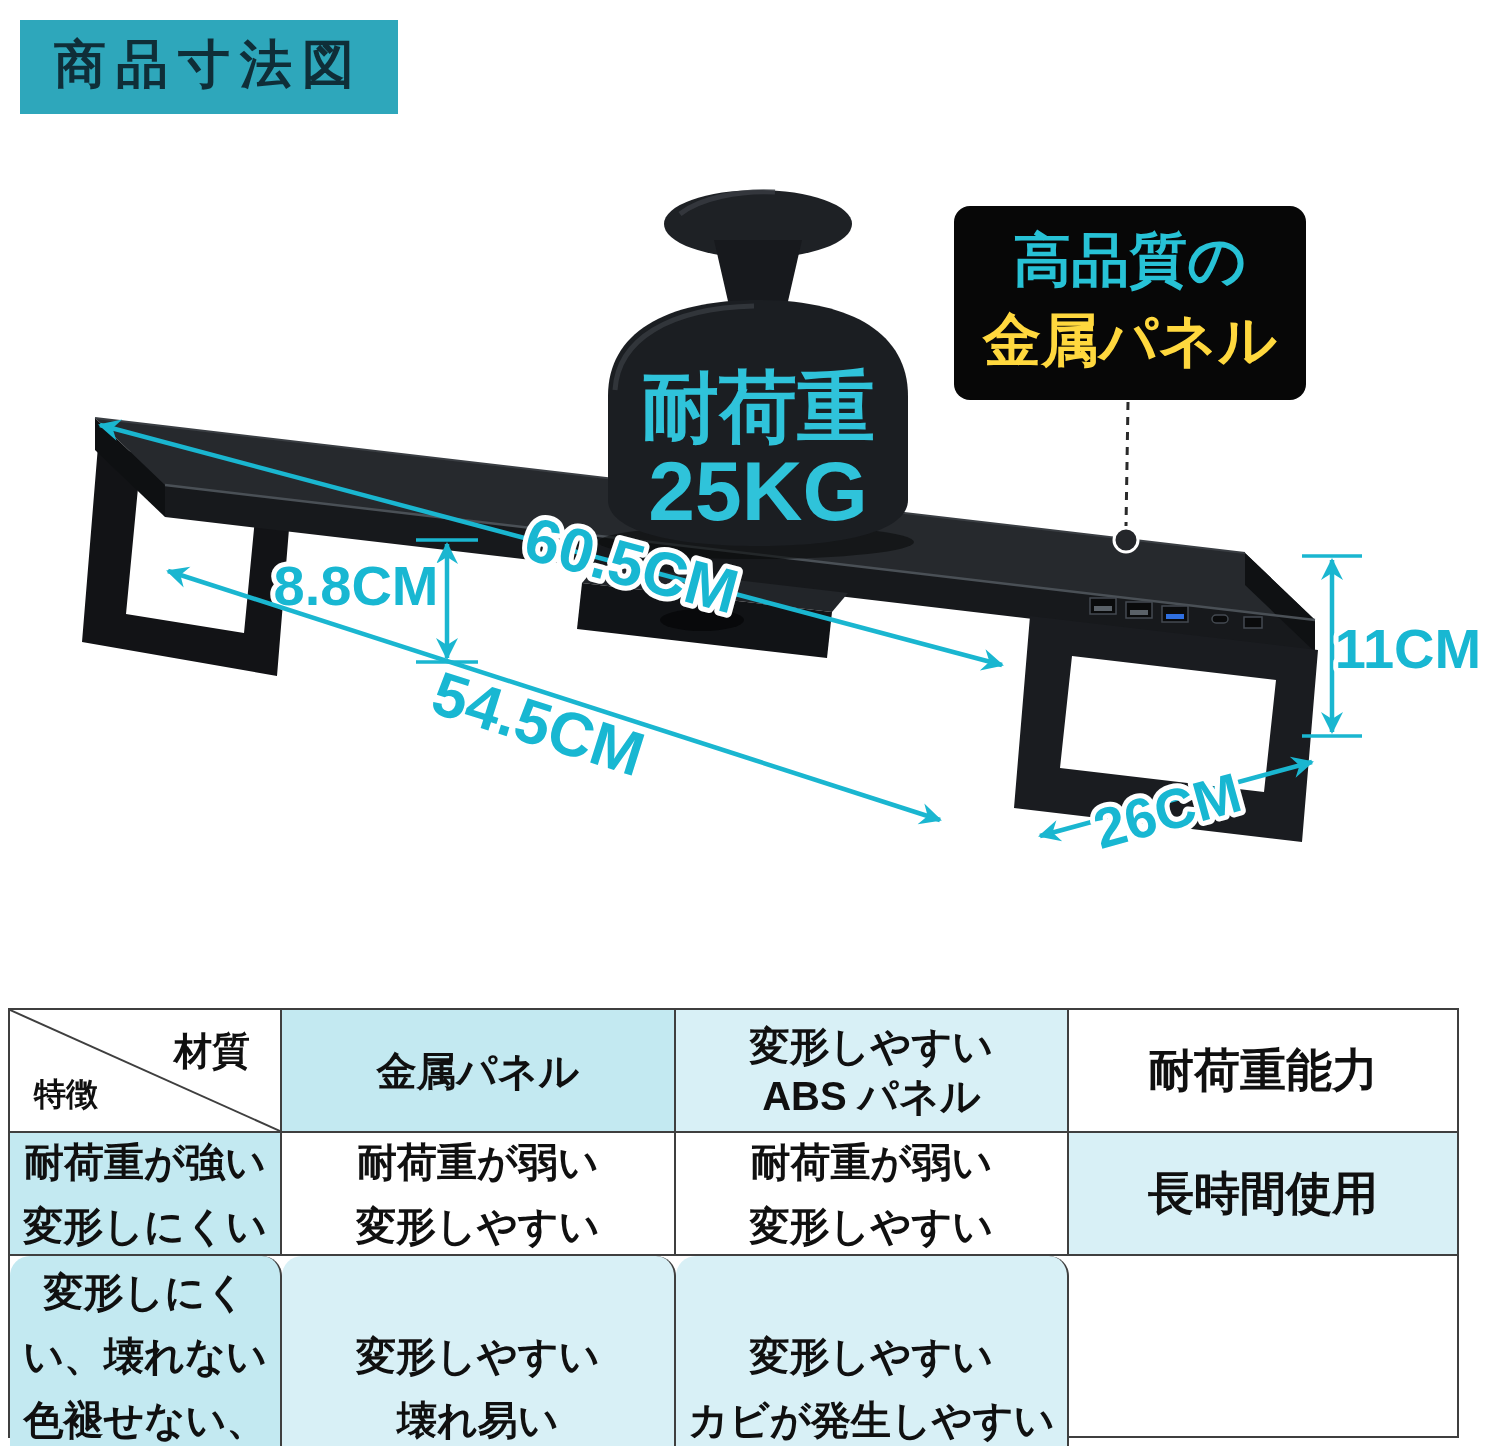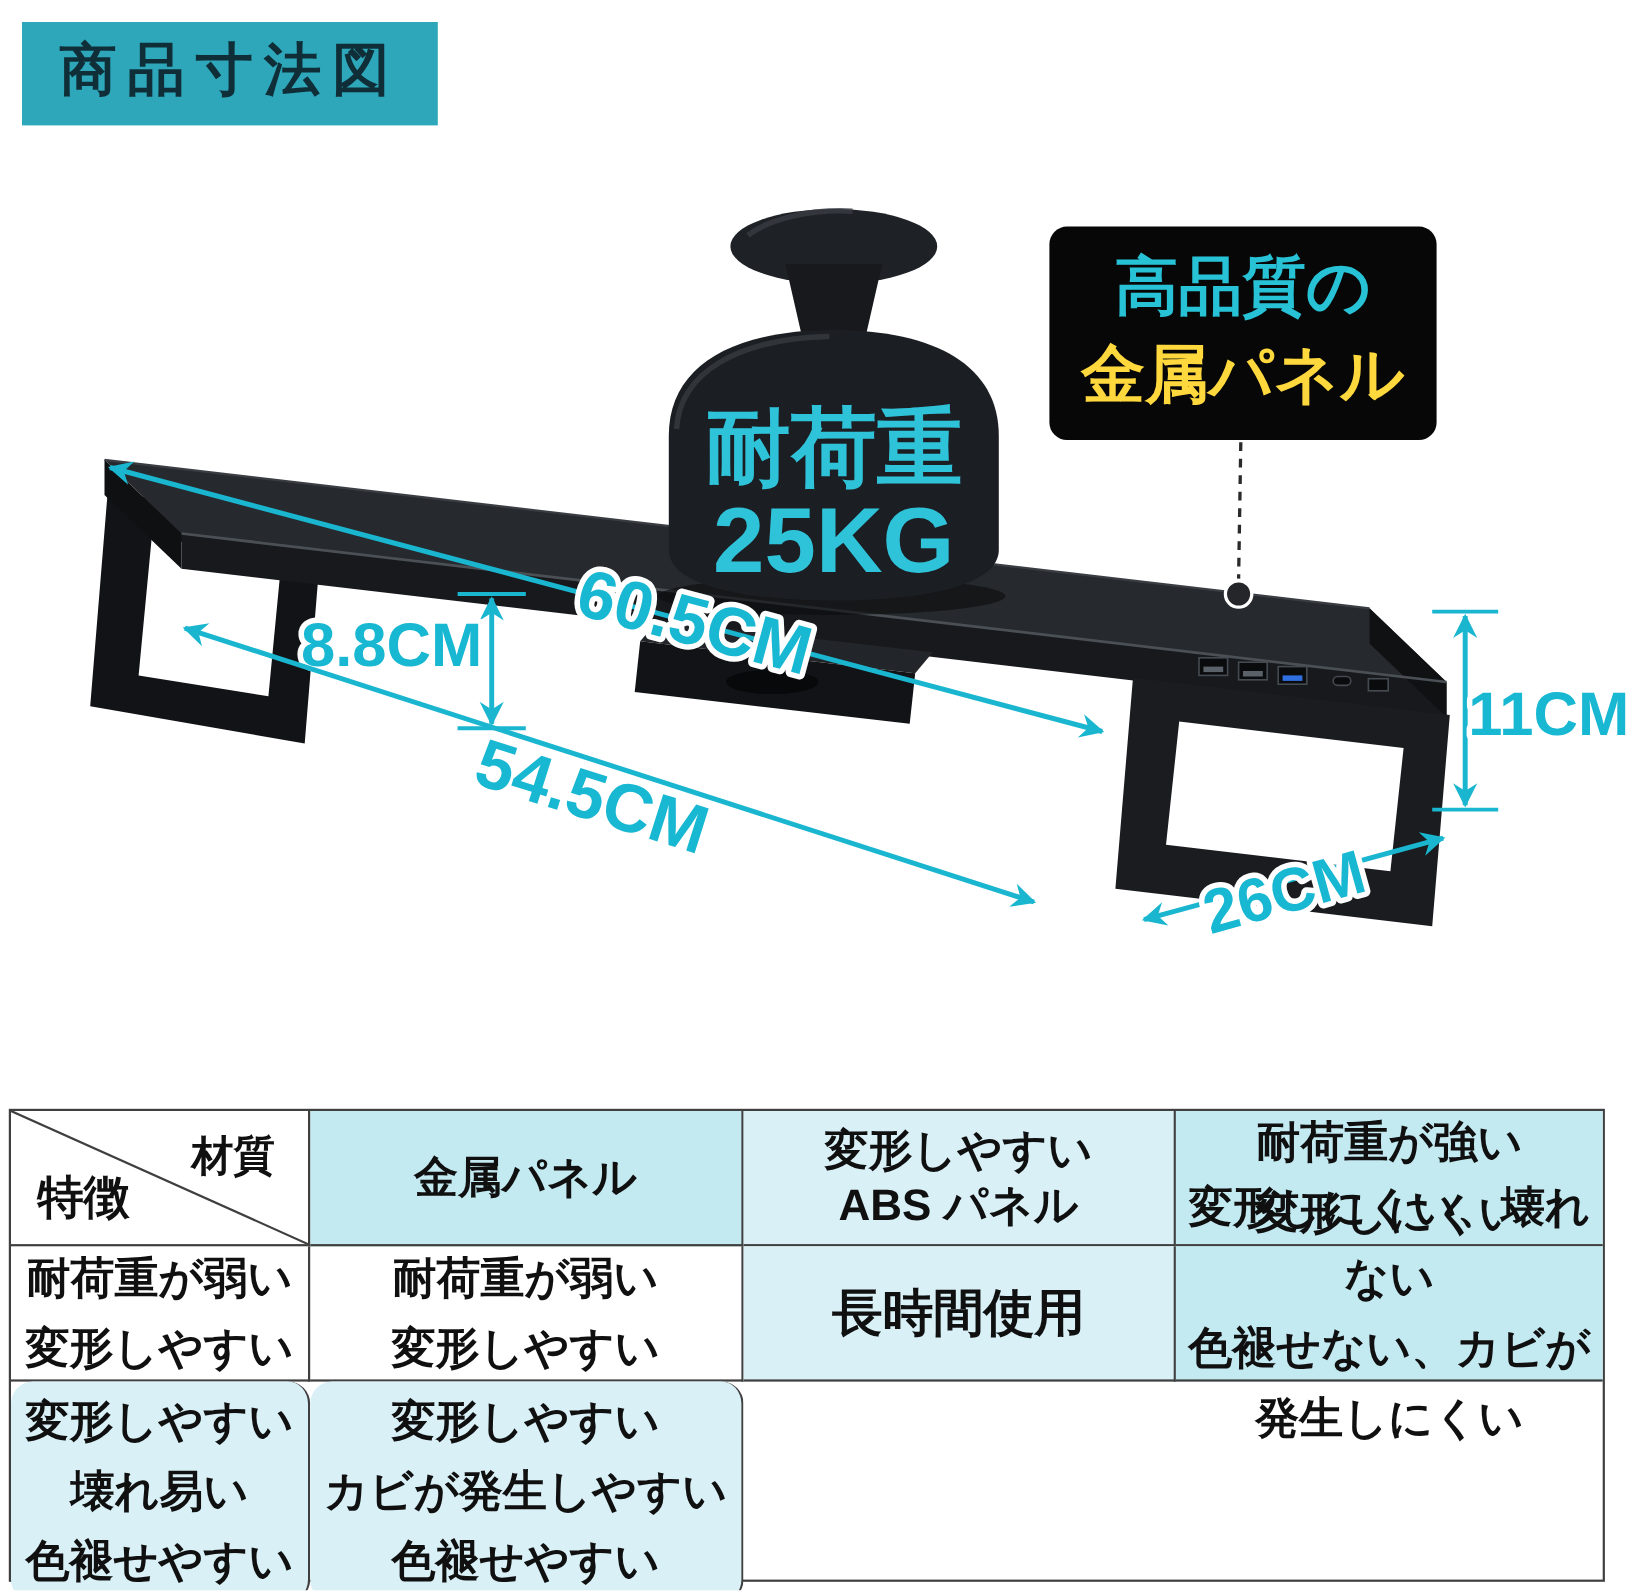--- a/index.html
+++ b/index.html
@@ -31,21 +31,21 @@
   .cell:nth-child(4n) { border-right:none; }
   .cell:nth-child(n+9) { border-bottom:none;border-radius:20px; }
   .tint { background:#d8f0f6; }
   .tint-strong { background:#c3e9f1; }
   .head { font-size:40px; font-weight:bold; line-height:1.25; }
   .rowlabel { font-size:46px; font-weight:bold; }
   .body-cell { font-size:40px; font-weight:bold; line-height:1.6; }
   .corner { position:relative; background:#ffffff; }
   .corner svg.diag { position:absolute; left:0; top:0; width:100%; height:100%; }
   .corner-tr { position:absolute; top:16px; right:30px; font-size:38px; font-weight:bold; color:#101010; }
-  .corner-bl { position:absolute; bottom:14px; left:24px; font-size:42px; font-weight:bold; color:#101010; }
+  .corner-bl { position:absolute; bottom:14px; left:24px; font-size:32px; font-weight:bold; color:#101010; }
 
   .dim-label { font-weight:bold; fill:#18b7d2; stroke:#ffffff; stroke-width:10px; paint-order:stroke; stroke-linejoin:round; }
   .weight-label { font-weight:bold; fill:#2fc3da; }
   .dim-line { stroke:#1ab6d0; stroke-width:4.5; }
   .dim-tick { stroke:#1ab6d0; stroke-width:3.5; }
 </style>
 </head>
 <body>
 
 <div class="page">
@@ -144,20 +144,21 @@
       <svg class="diag" viewBox="0 0 100 100" preserveAspectRatio="none">
         <line x1="0" y1="0" x2="100" y2="100" stroke="#3f3f3f" stroke-width="2" vector-effect="non-scaling-stroke"></line>
       </svg>
       <span class="corner-tr">材質</span>
       <span class="corner-bl">特徴</span>
     </div>
     <div class="cell head tint-strong">金属パネル</div>
     <div class="cell head tint">変形しやすい
 ABS パネル</div>
 
+    <div class="cell rowlabel">耐荷重能力</div>
     <div class="cell body-cell tint-strong">耐荷重が強い
 変形しにくい</div>
     <div class="cell body-cell">耐荷重が弱い
 変形しやすい</div>
     <div class="cell body-cell">耐荷重が弱い
 変形しやすい</div>
 
     <div class="cell rowlabel tint">長時間使用</div>
     <div class="cell body-cell tint-strong">変形しにくい、壊れない
 色褪せない、カビが

